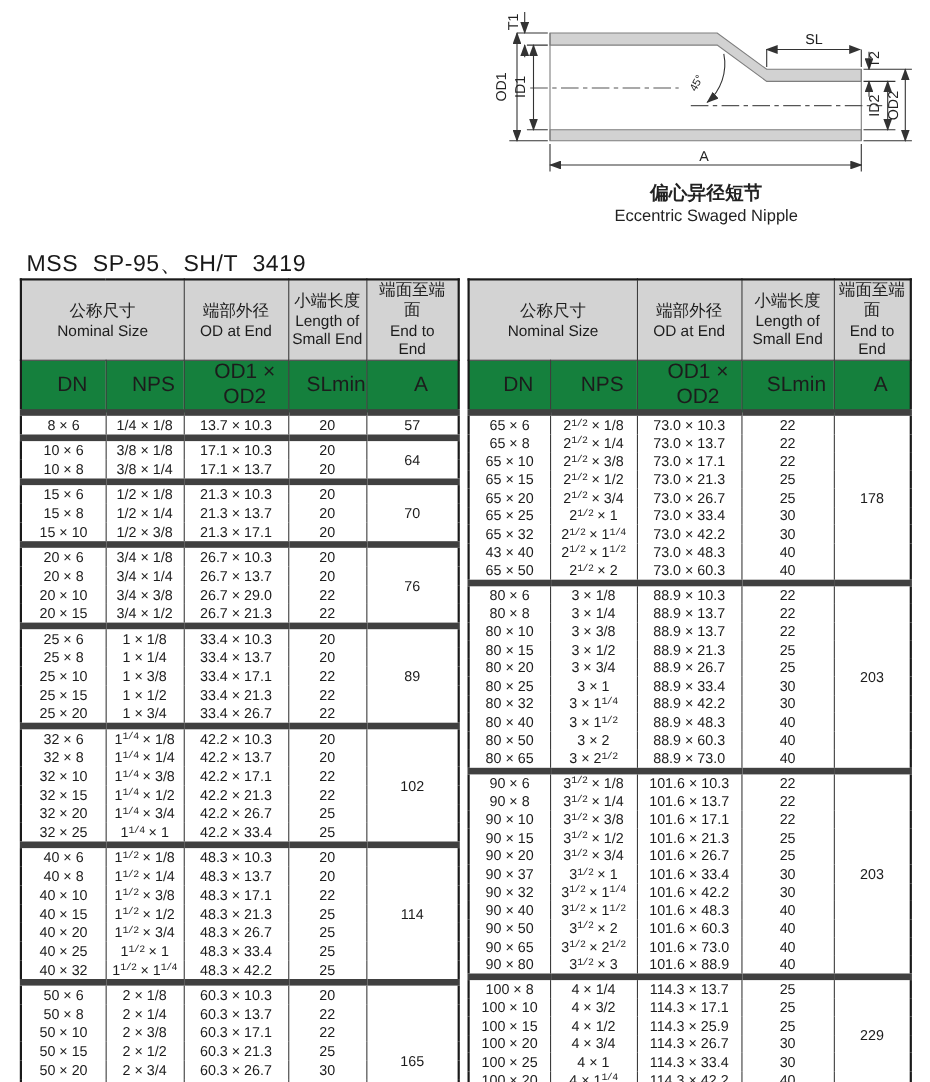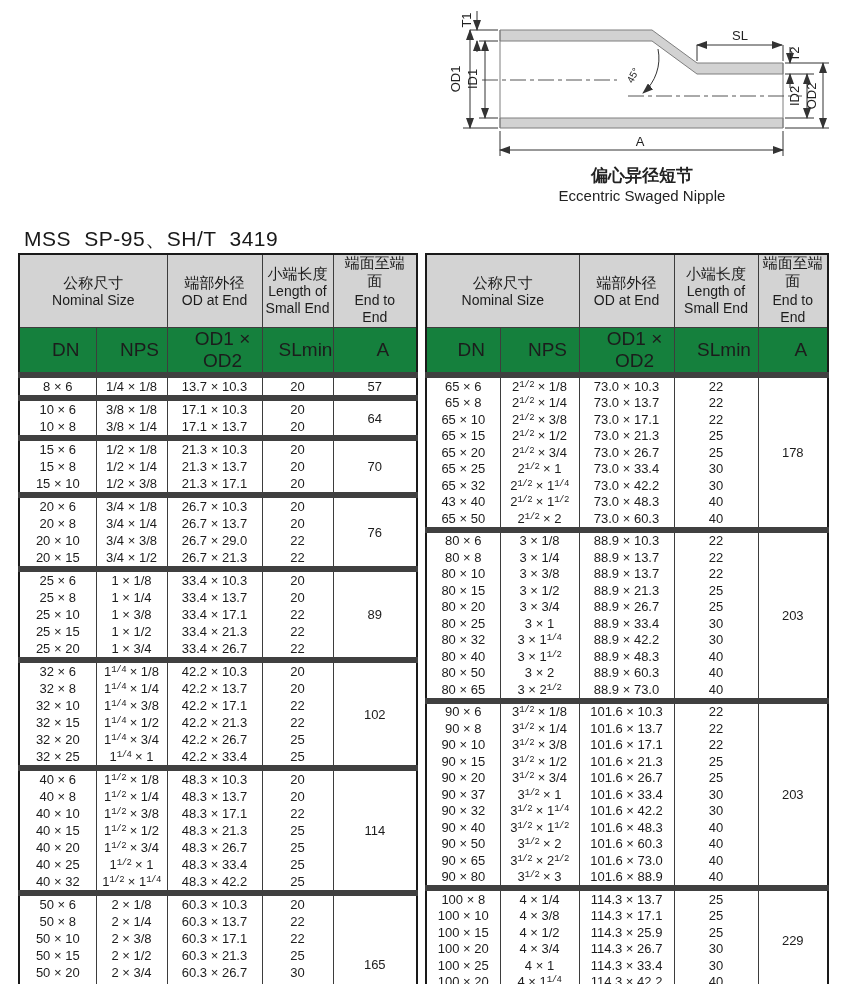--- a/index.html
+++ b/index.html
@@ -596,21 +596,21 @@
         </tr>
         <tr class="group-start">
           <td>100 × 8</td>
           <td>4 × 1/4</td>
           <td>114.3 × 13.7</td>
           <td>25</td>
           <td rowspan="6">229</td>
         </tr>
         <tr>
           <td>100 × 10</td>
-          <td>4 × 3/8</td>
+          <td>4 × 3/2</td>
           <td>114.3 × 17.1</td>
           <td>25</td>
         </tr>
         <tr>
           <td>100 × 15</td>
           <td>4 × 1/2</td>
           <td>114.3 × 25.9</td>
           <td>25</td>
         </tr>
         <tr>

